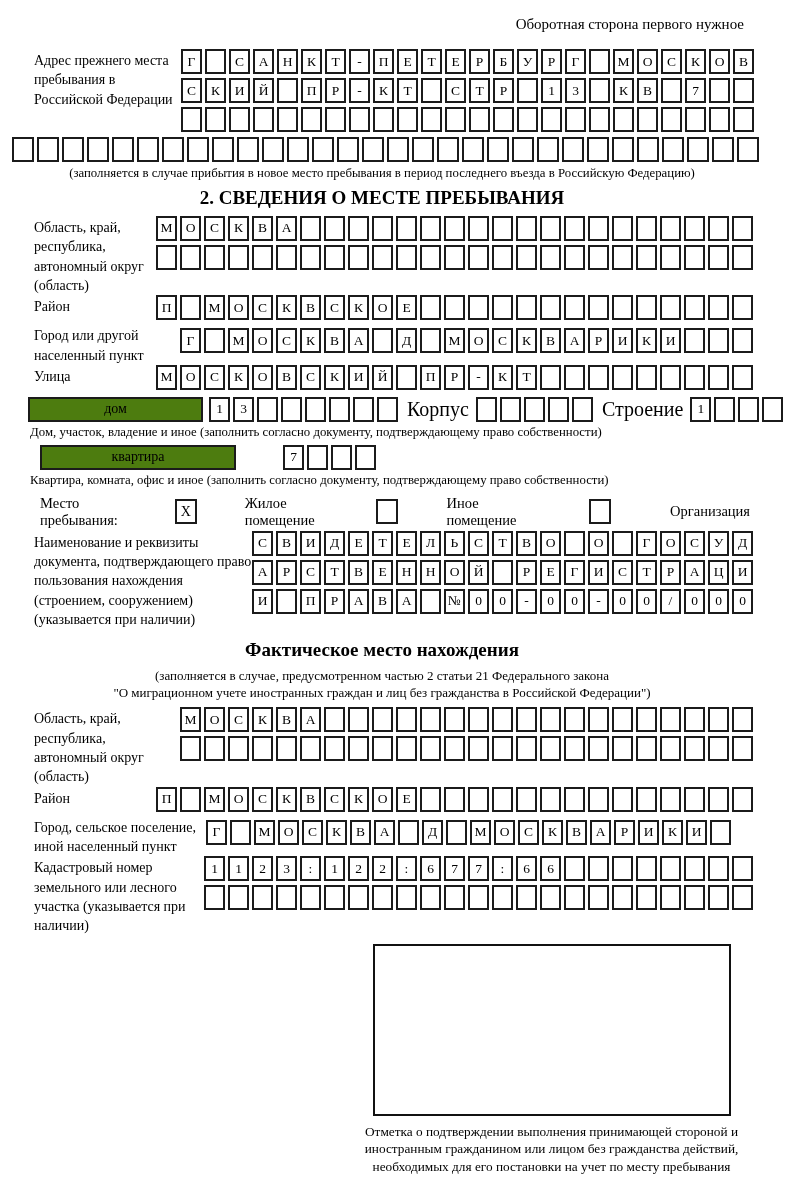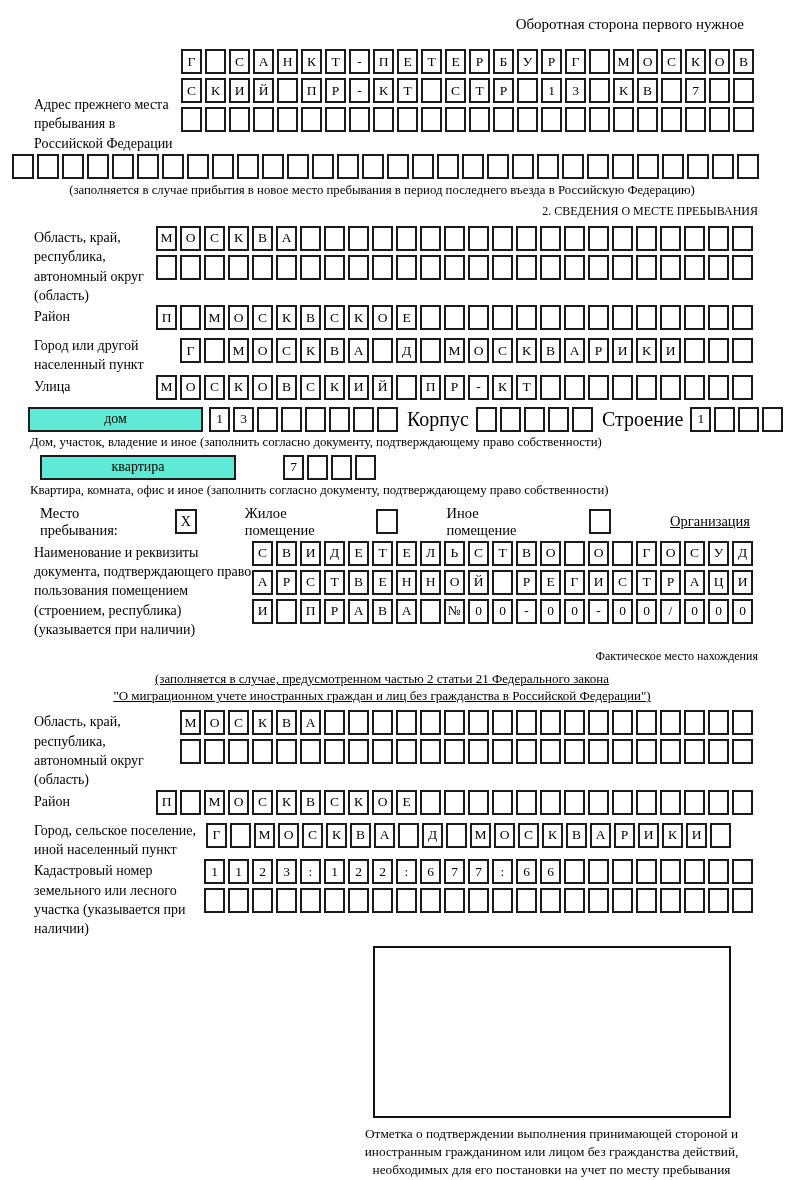--- a/index.html
+++ b/index.html
@@ -1,39 +1,39 @@
 <!DOCTYPE html>
 <html><head>
 <meta charset="utf-8">
 <style>
   html,body{margin:0;padding:0;background:#fff;color:#000;}
   body{width:800px;font-family:"Liberation Serif","DejaVu Serif",serif;}
   .page{width:800px;box-sizing:border-box;padding:16px 42px 16px 6px;}
   .header-note{text-align:right;font-size:15px;padding-right:14px;margin-bottom:16px;}
   .block{display:flex;align-items:flex-start;margin-bottom:0;}
   .label{font-size:14px;line-height:1.38;box-sizing:border-box;padding-left:28px;padding-top:2px;flex:none;}
-  .w175{width:175px;margin-top:44px;}
+  .w175{width:175px;}
   .w150{width:150px;}
   .w174{width:174px;}
   .w200{width:200px;}
   .w198{width:198px;}
   .w246{width:246px;}
   .rows{flex:none;}
   .cellrow{display:flex;gap:3px;margin-bottom:4px;}
   .cell{flex:none;width:21px;height:25px;box-sizing:border-box;border:2px solid #1b1b1b;
         display:flex;align-items:center;justify-content:center;font-size:13.5px;background:#fff;}
   .fullrow{margin-left:6px;margin-top:1px;}
   .fullrow .cell{width:22px;}
   .note{font-size:12.8px;line-height:1.25;margin:1px 0 4px 0;}
   .center{text-align:center;}
   .note-left{margin-left:24px;text-align:left;}
-  .sec-title{font-size:12px;font-weight:normal;text-align:right;margin:5px 0 7px 0;}
-  .sub{font-size:13px;text-align:center;margin:1px 0;text-decoration:underline;}
+  .sec-title{font-size:19px;font-weight:bold;text-align:center;margin:5px 0 7px 0;}
+  .sub{font-size:13px;text-align:center;margin:1px 0;}
   .inlinebox{flex:none;box-sizing:border-box;border:2px solid #1b1b1b;height:25px;
-             display:flex;align-items:center;justify-content:center;font-size:14px;background:#5eead4;}
+             display:flex;align-items:center;justify-content:center;font-size:14px;background:#4d7c0f;}
   .dom-row{display:flex;align-items:center;margin:3px 0 3px 22px;}
   .dom-row .cellrow{margin-bottom:0;}
   .inline-label{font-size:20px;margin:0 7px 0 9px;flex:none;}
   .kv-row{display:flex;align-items:center;margin:4px 0 3px 34px;gap:41px;}
   .kv-row .cellrow{margin-bottom:0;margin-left:6px;}
   .mesto-row{display:flex;align-items:center;margin:6px 0 2px 34px;font-size:14.5px;gap:39px;}
   .checkbox{flex:none;width:22px;height:25px;box-sizing:border-box;border:2px solid #1b1b1b;
             display:flex;align-items:center;justify-content:center;font-size:14px;}
   .opt-label{margin:0 8px 0 9px;}
   .mesto-note{width:600px;margin-left:60px;text-align:center;font-size:12.8px;margin-top:3px;margin-bottom:6px;}
@@ -361,25 +361,25 @@
   </div>
   <div class="note note-left">Квартира, комната, офис и иное (заполнить согласно документу, подтверждающему право собственности)</div>
 
   <div class="mesto-row">
     <span>Место пребывания:</span>
     <span class="checkbox" style="margin-left:7px;">X</span>
     <span class="opt-label">Жилое помещение</span>
     <span class="checkbox"></span>
     <span class="opt-label">Иное помещение</span>
     <span class="checkbox" style="margin-left:18px;"></span>
-    <span class="opt-label" style="margin-left:20px;text-decoration:underline;">Организация</span>
-  </div>
-
-  <div class="block">
-    <div class="label w246">Наименование и реквизиты документа, подтверждающего право пользования помещением (строением, республика) (указывается при наличии)</div>
+    <span class="opt-label" style="margin-left:20px;">Организация</span>
+  </div>
+
+  <div class="block">
+    <div class="label w246">Наименование и реквизиты документа, подтверждающего право пользования нахождения (строением, сооружением) (указывается при наличии)</div>
     <div class="rows">
       <div class="cellrow">
           <div class="cell">С</div>
           <div class="cell">В</div>
           <div class="cell">И</div>
           <div class="cell">Д</div>
           <div class="cell">Е</div>
           <div class="cell">Т</div>
           <div class="cell">Е</div>
           <div class="cell">Л</div>

